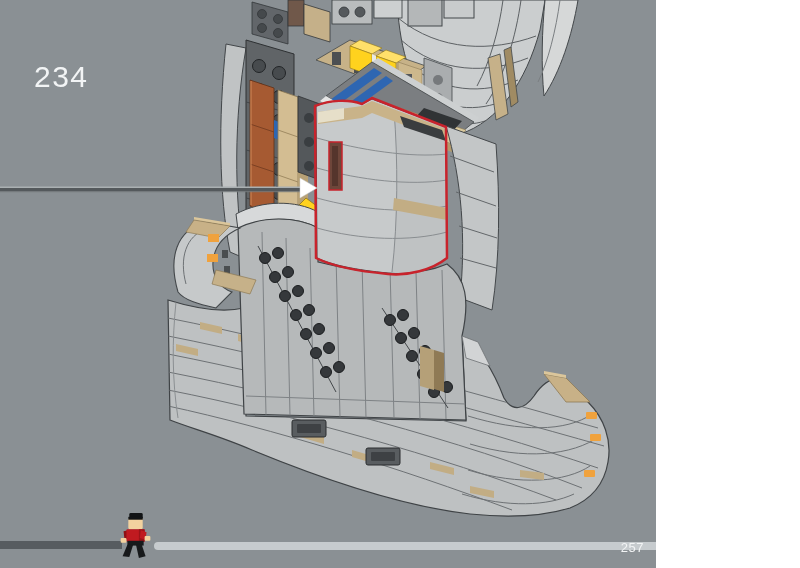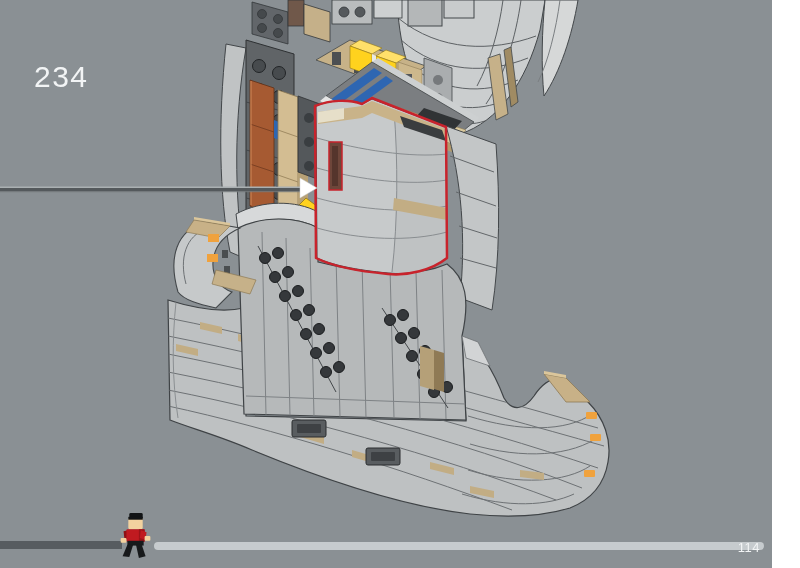--- a/index.html
+++ b/index.html
@@ -1,17 +1,17 @@
 <!DOCTYPE html>
 <html style="--bg: #8A9094; --accent-red: #C8232C; --text-light: #F2F4F5; --bar-dark: #575C60; --bar-light: #C6CBCE; --brick-nougat: #A65A32; --brick-tan: #C9B389; --brick-yellow: #FFD21E; --brick-blue: #2E66B2; --brick-amber: #F0A23D; --model-gray: #BEC1C2;"><head>
 <meta charset="utf-8">
 <style>
   html,body{margin:0;padding:0;}
   body{width:800px;height:568px;overflow:hidden;font-family:"Liberation Sans",sans-serif;}
-  .page{position:relative;width:772px;height:568px;background:var(--bg,#8A9094);overflow:hidden;}
+  .page{position:relative;width:656px;height:568px;background:var(--bg,#8A9094);overflow:hidden;}
   .model{position:absolute;left:0;top:0;width:800px;height:568px;display:block;}
   .step-number{
     position:absolute;left:34px;top:62px;
     font-size:30px;line-height:1;font-weight:400;letter-spacing:1.5px;
     color:var(--text-light,#F2F4F5);
   }
   .progress-track-completed{
     position:absolute;left:0;top:541px;width:122px;height:8px;
     background:var(--bar-dark,#575C60);
   }
@@ -307,16 +307,16 @@
       <polygon points="4,19 9,18 10,27 5,28" fill="#8e1014"></polygon>
       <rect x="7" y="17" width="19" height="13" rx="1" fill="#c01a20"></rect>
       <rect x="20" y="17" width="6" height="13" fill="#9c1318"></rect>
       <polygon points="22,18 28,20 27,28 21,26" fill="#c01a20"></polygon>
       <rect x="1" y="26" width="6" height="5" rx="1" fill="#f3d29f"></rect>
       <rect x="26" y="24" width="6" height="5" rx="1" fill="#f3d29f"></rect>
       <rect x="8" y="29" width="17" height="5" fill="#17191b"></rect>
       <polygon points="8,33 14,33 10,46 3,45" fill="#17191b"></polygon>
       <polygon points="17,33 23,33 27,45 20,47" fill="#17191b"></polygon>
     </svg>
-    <div class="page-number">114</div>
+    <div class="page-number">257</div>
   </div>
 
 </div>
 
 </body></html>

